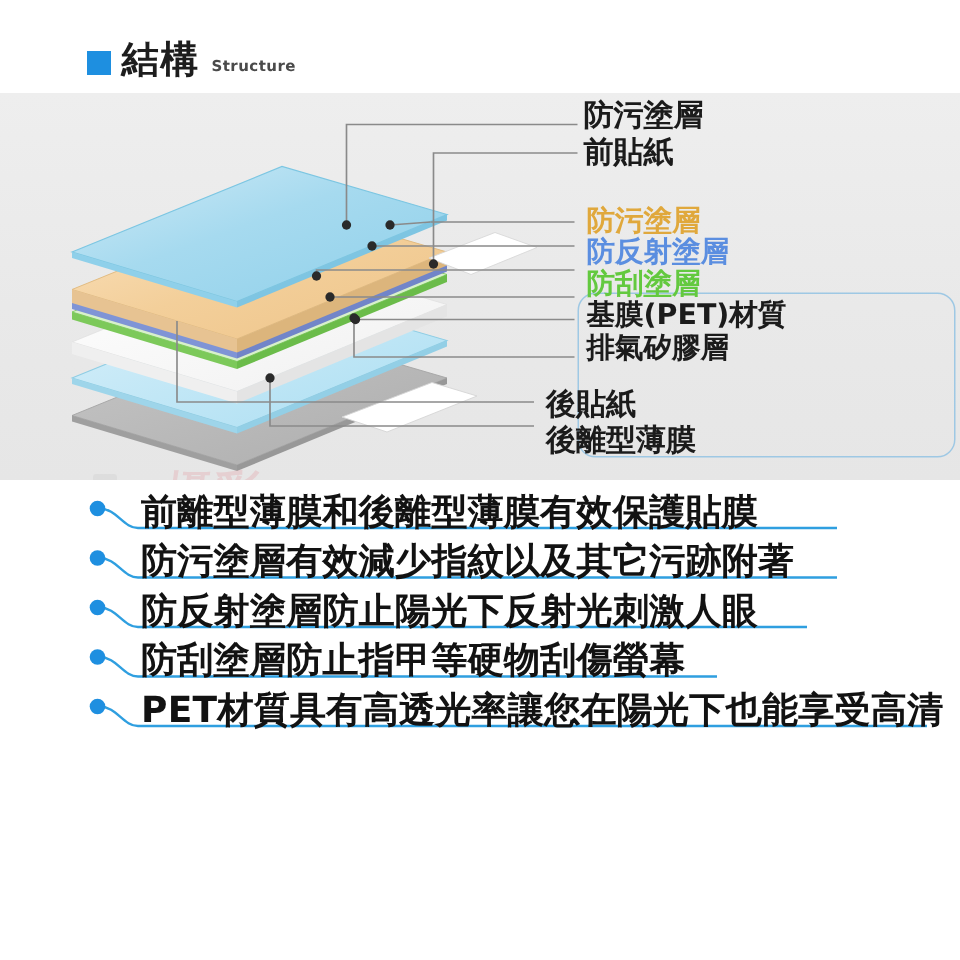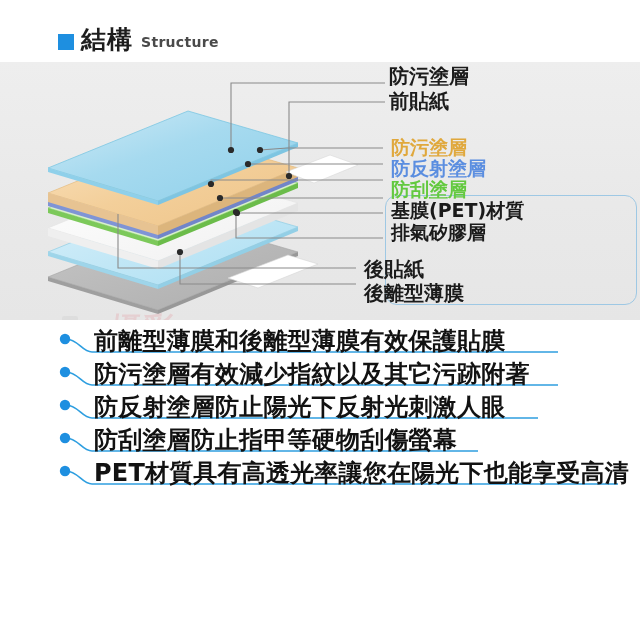--- a/index.html
+++ b/index.html
@@ -8,21 +8,21 @@
     background:#ffffff;
     font-family:"DejaVu Sans","Liberation Sans",sans-serif;
   }
   #page{position:relative;width:640px;height:640px;background:#fff;}
 
   
   #header{position:absolute;left:0;top:0;width:640px;height:68px;background:#ffffff;}
   #header-inner{position:absolute;left:58px;top:26px;display:flex;align-items:flex-end;}
   .hdr-sq{width:16px;height:16px;background:#1e8fe0;margin-right:7px;margin-bottom:4px;}
   .hdr-title{font-size:25px;font-weight:bold;color:#1d1d1d;line-height:28px;letter-spacing:1px;}
-  .hdr-sub{font-size:14px;font-weight:bold;color:#4a4a4a;margin-left:8px;margin-bottom:4px;letter-spacing:.3px;}
+  .hdr-sub{font-size:10px;font-weight:bold;color:#4a4a4a;margin-left:8px;margin-bottom:4px;letter-spacing:.3px;}
 
   
   #diagram{
     position:absolute;left:0;top:62px;width:640px;height:258px;
     background:#ececec;
     background:linear-gradient(180deg,#eeeeee 0%,#e9e9e9 55%,#e6e6e6 100%);
     overflow:hidden;
   }
   #diagram svg{position:absolute;left:0;top:0;}
 

